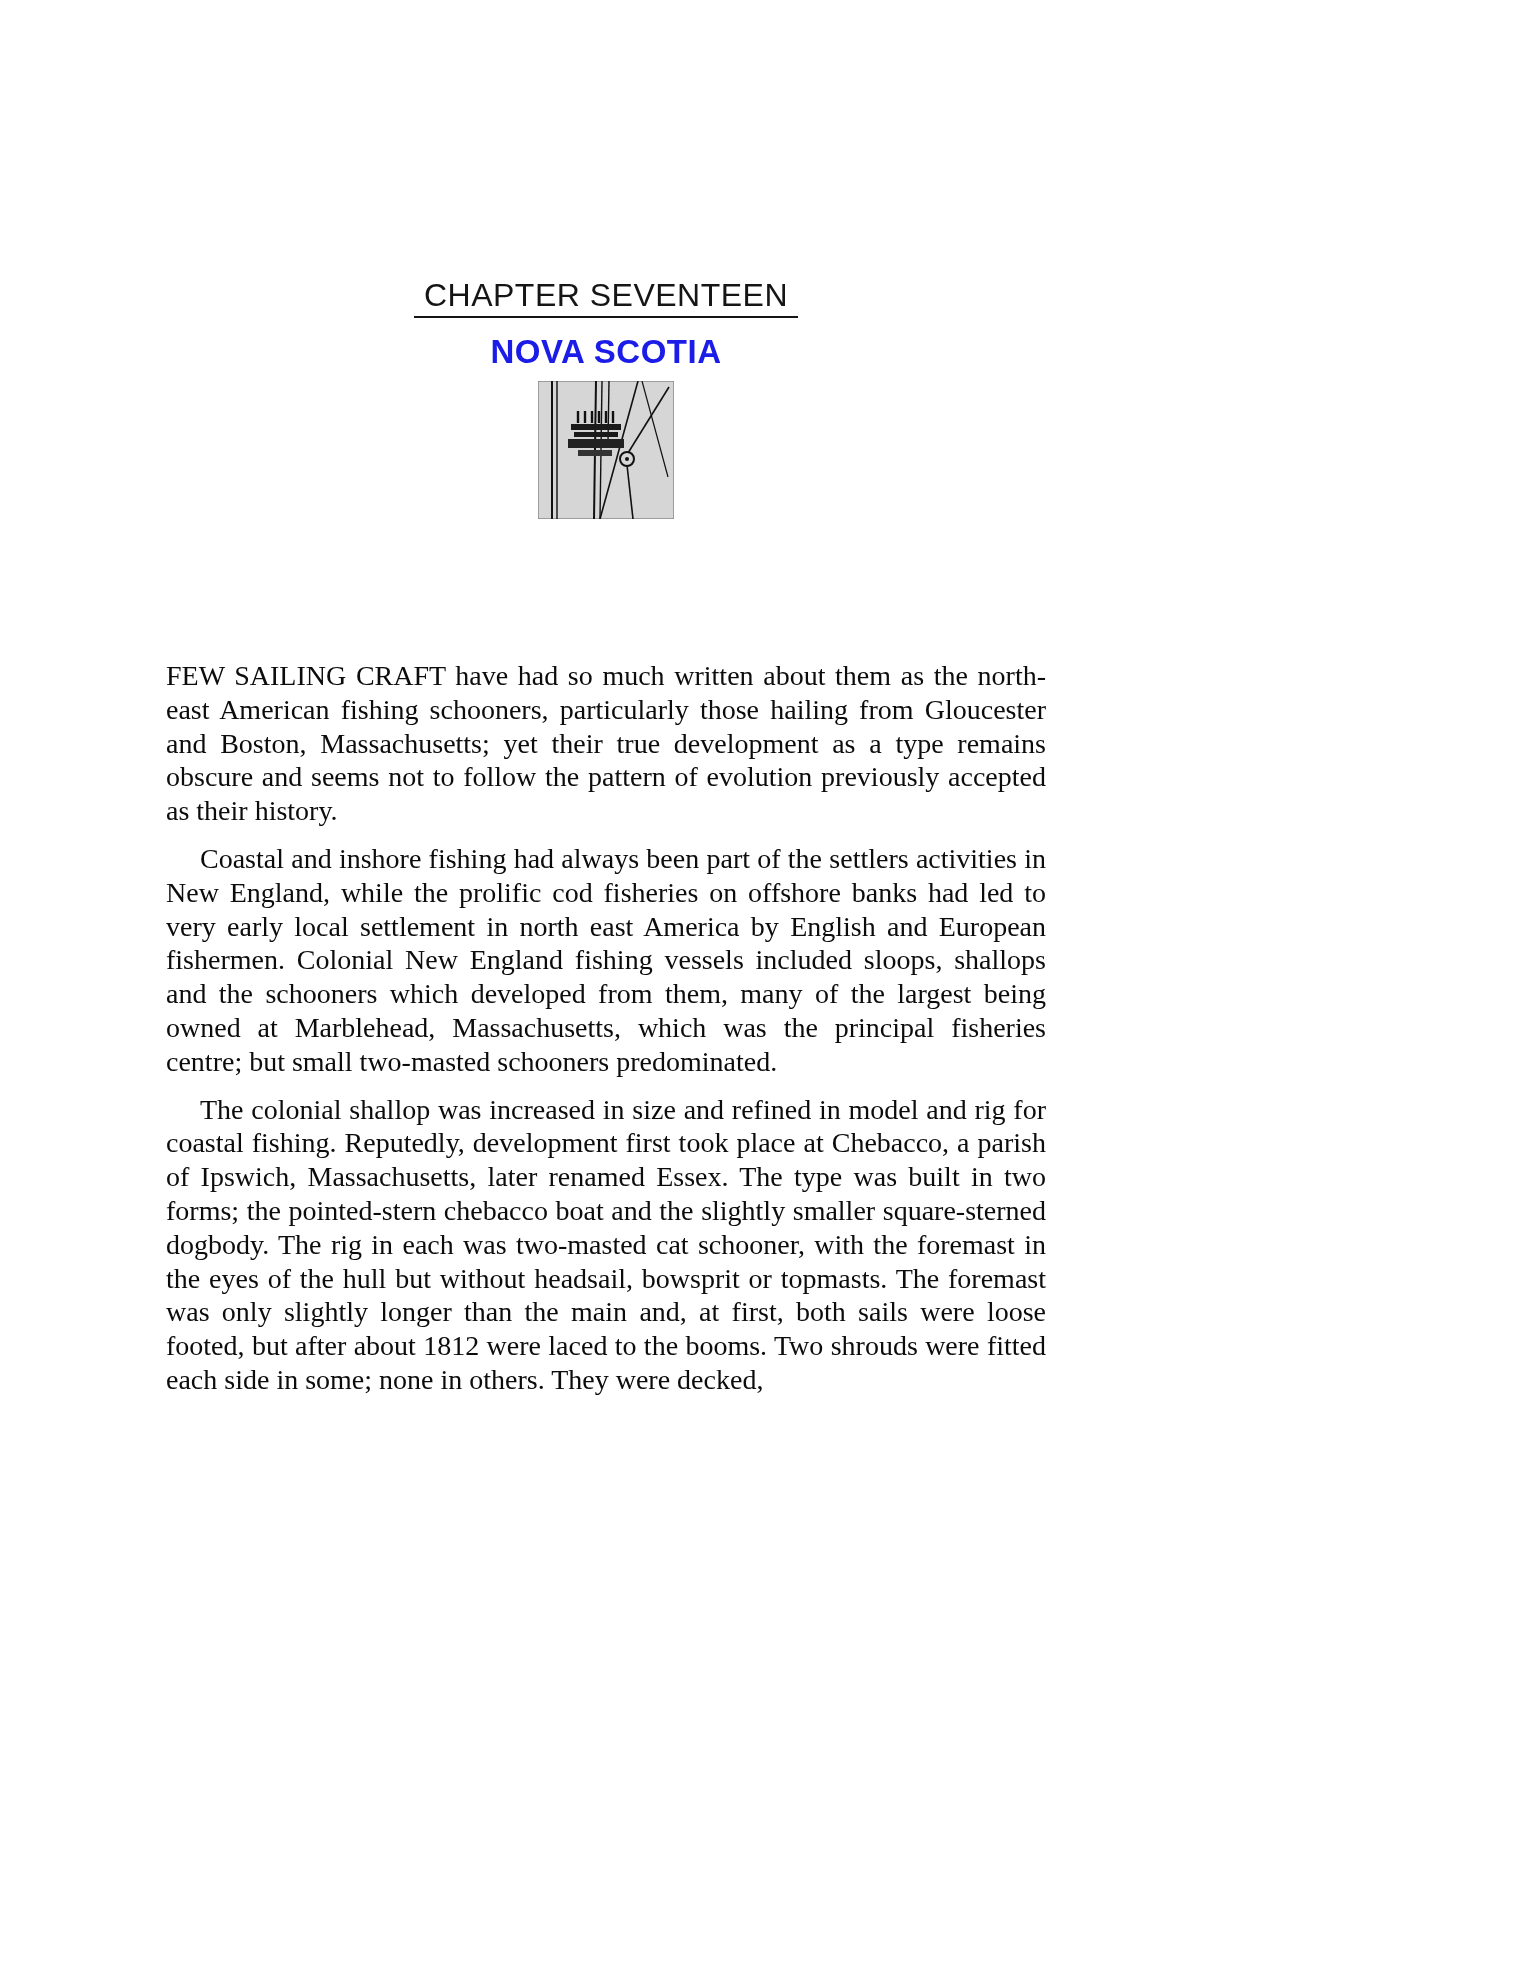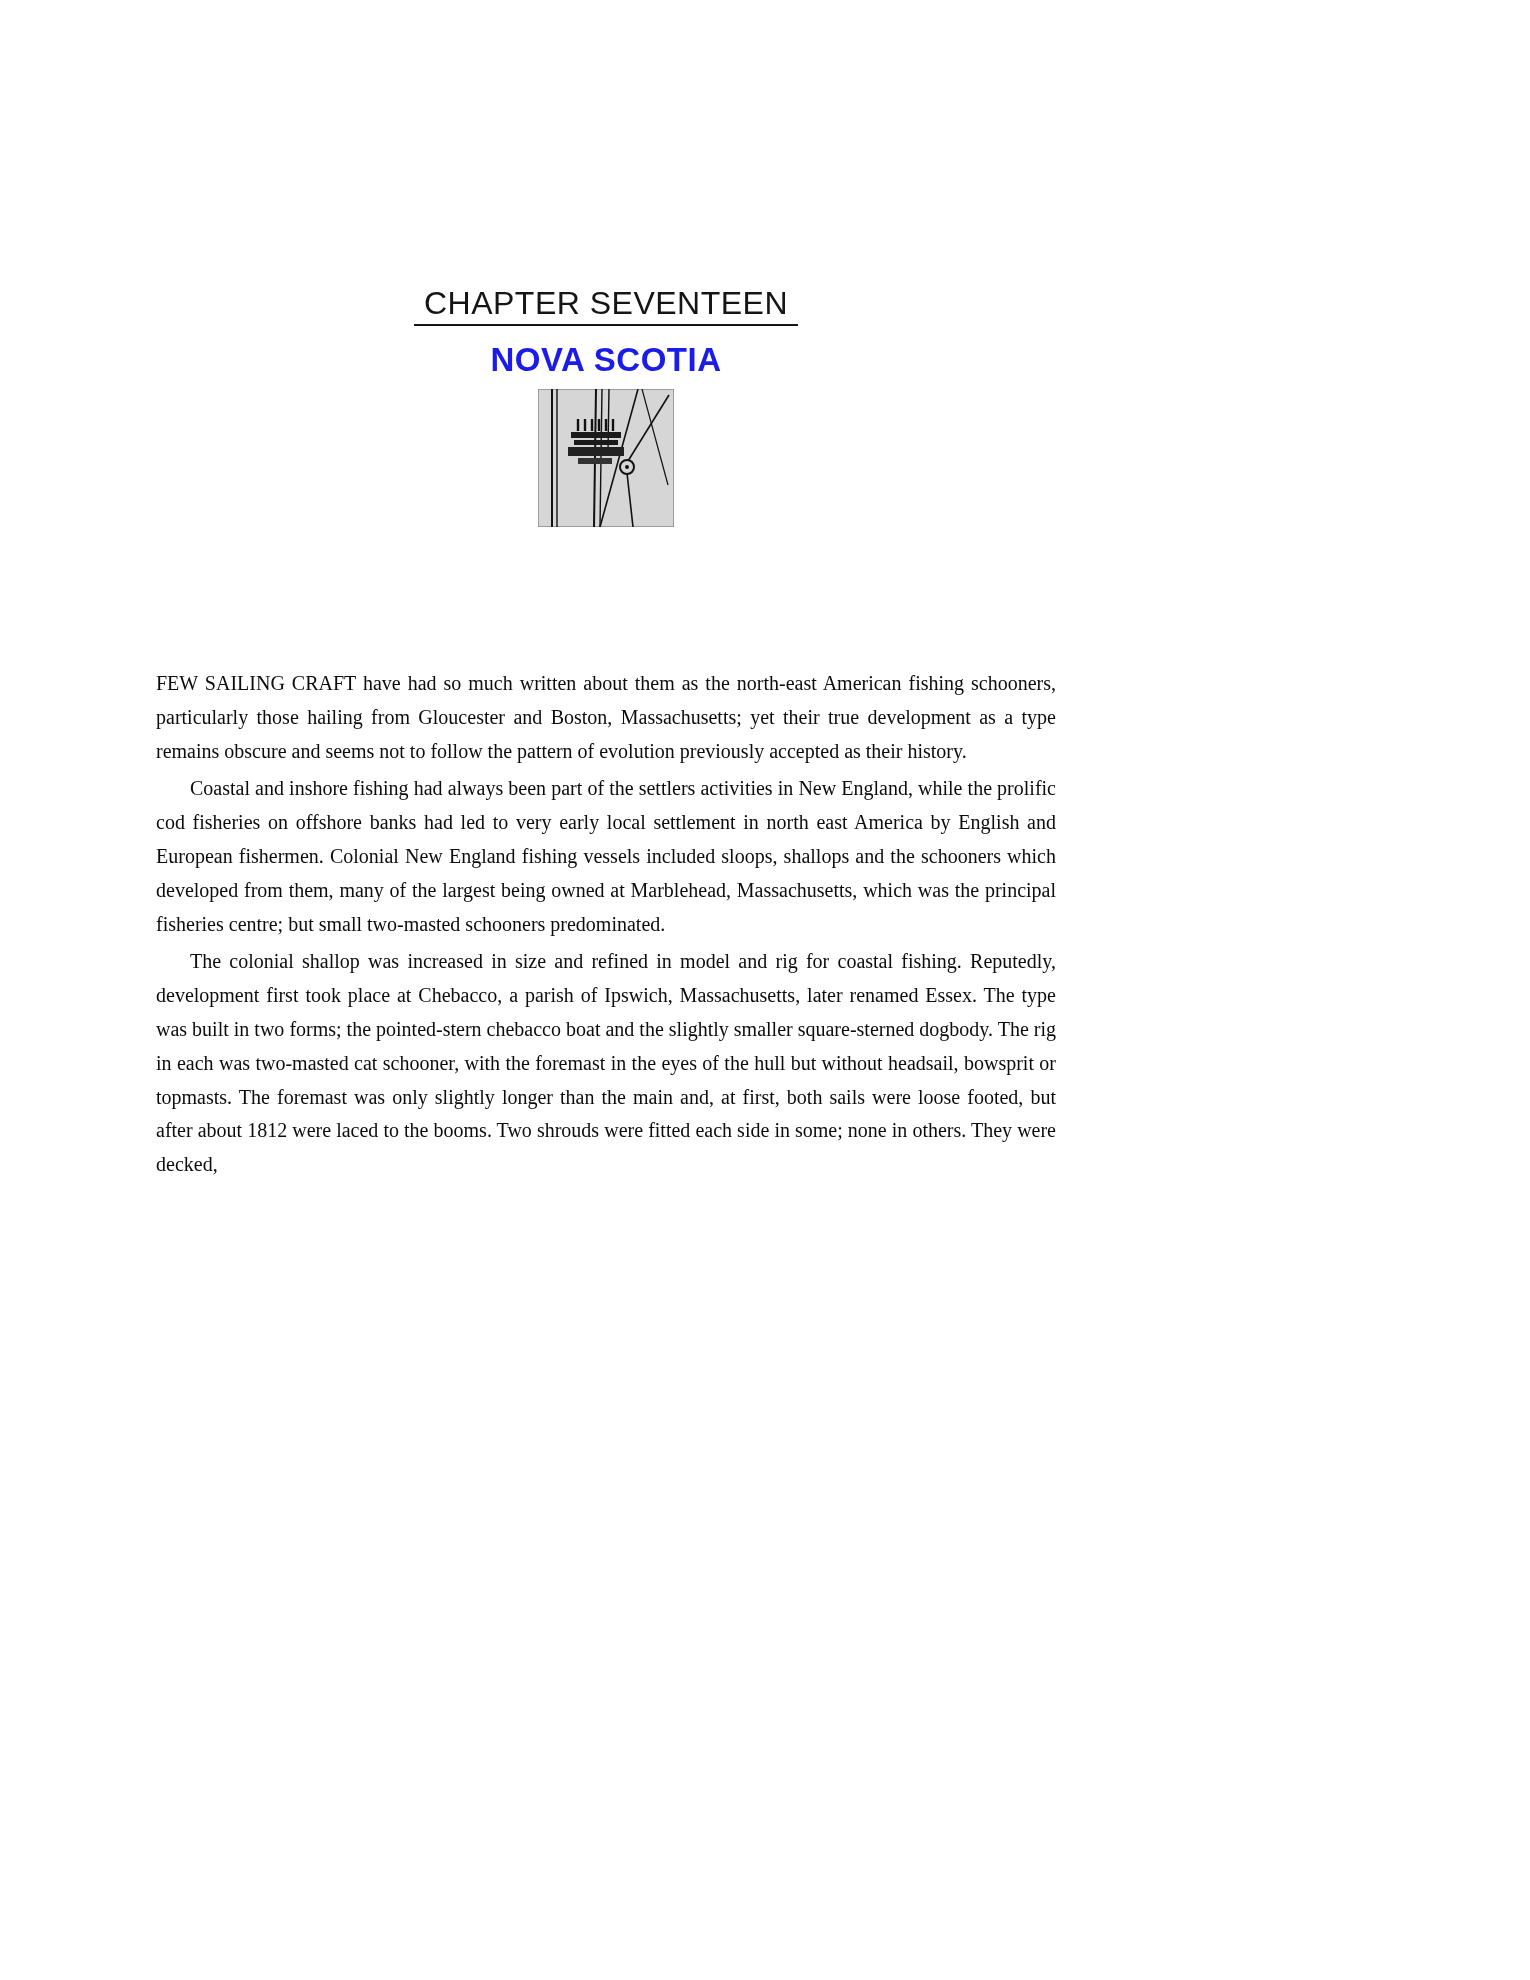--- a/index.html
+++ b/index.html
@@ -18,21 +18,21 @@
   }
   .content {
     position: absolute;
     left: 152px;
     top: 0;
     width: 908px;
     padding-top: 276px;
     box-sizing: border-box;
   }
   .chapter-heading {
-    margin: 8px;
+    margin: 0;
     text-align: center;
     font-family: "Liberation Sans", sans-serif;
     font-weight: 400;
     font-size: 32px;
     line-height: 38px;
     color: #151515;
     letter-spacing: 0.5px;
   }
   .chapter-heading .underlined {
     display: inline-block;
@@ -62,22 +62,22 @@
   }
   .illustration svg {
     display: block;
     width: 136px;
     height: 138px;
   }
   .body-text {
     margin-top: 140px;
   }
   .para {
-    margin: 4px;
-    font-size: 20px;
+    margin: 14px;
+    font-size: 28px;
     line-height: 33.8px;
     text-align: justify;
     text-justify: inter-word;
   }
   .para.indented {
     text-indent: 34px;
   }
 </style>
 </head>
 <body>

